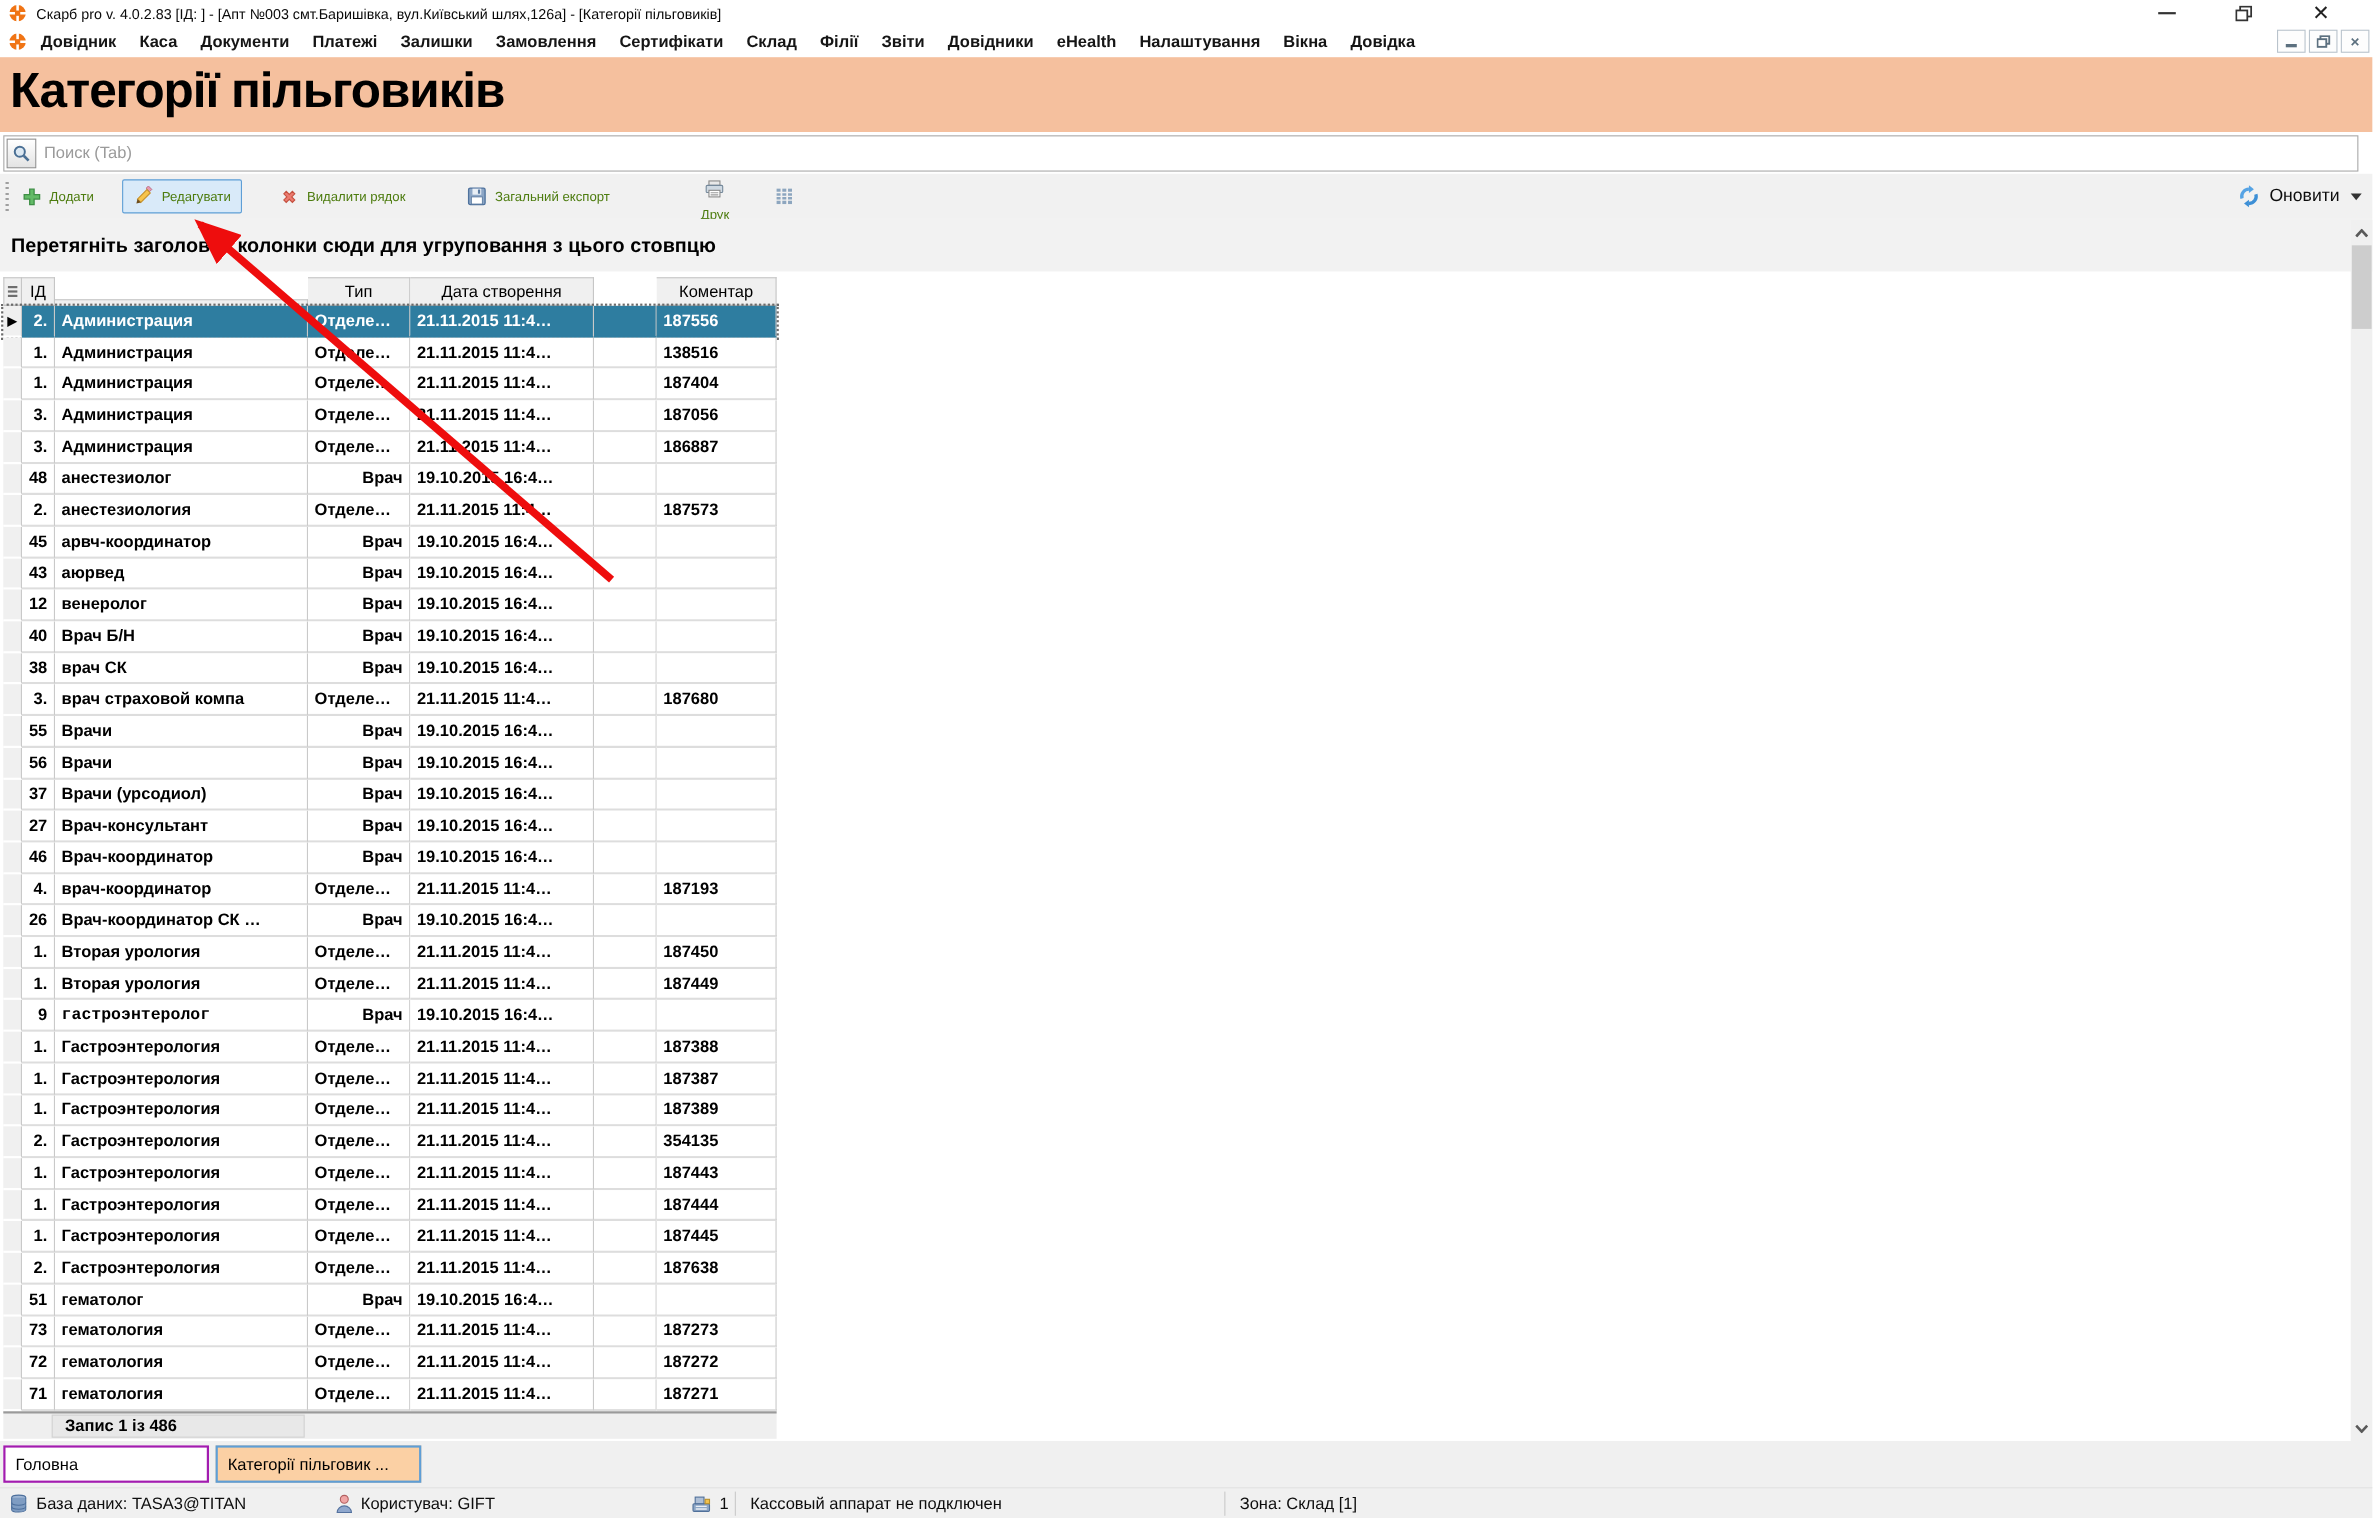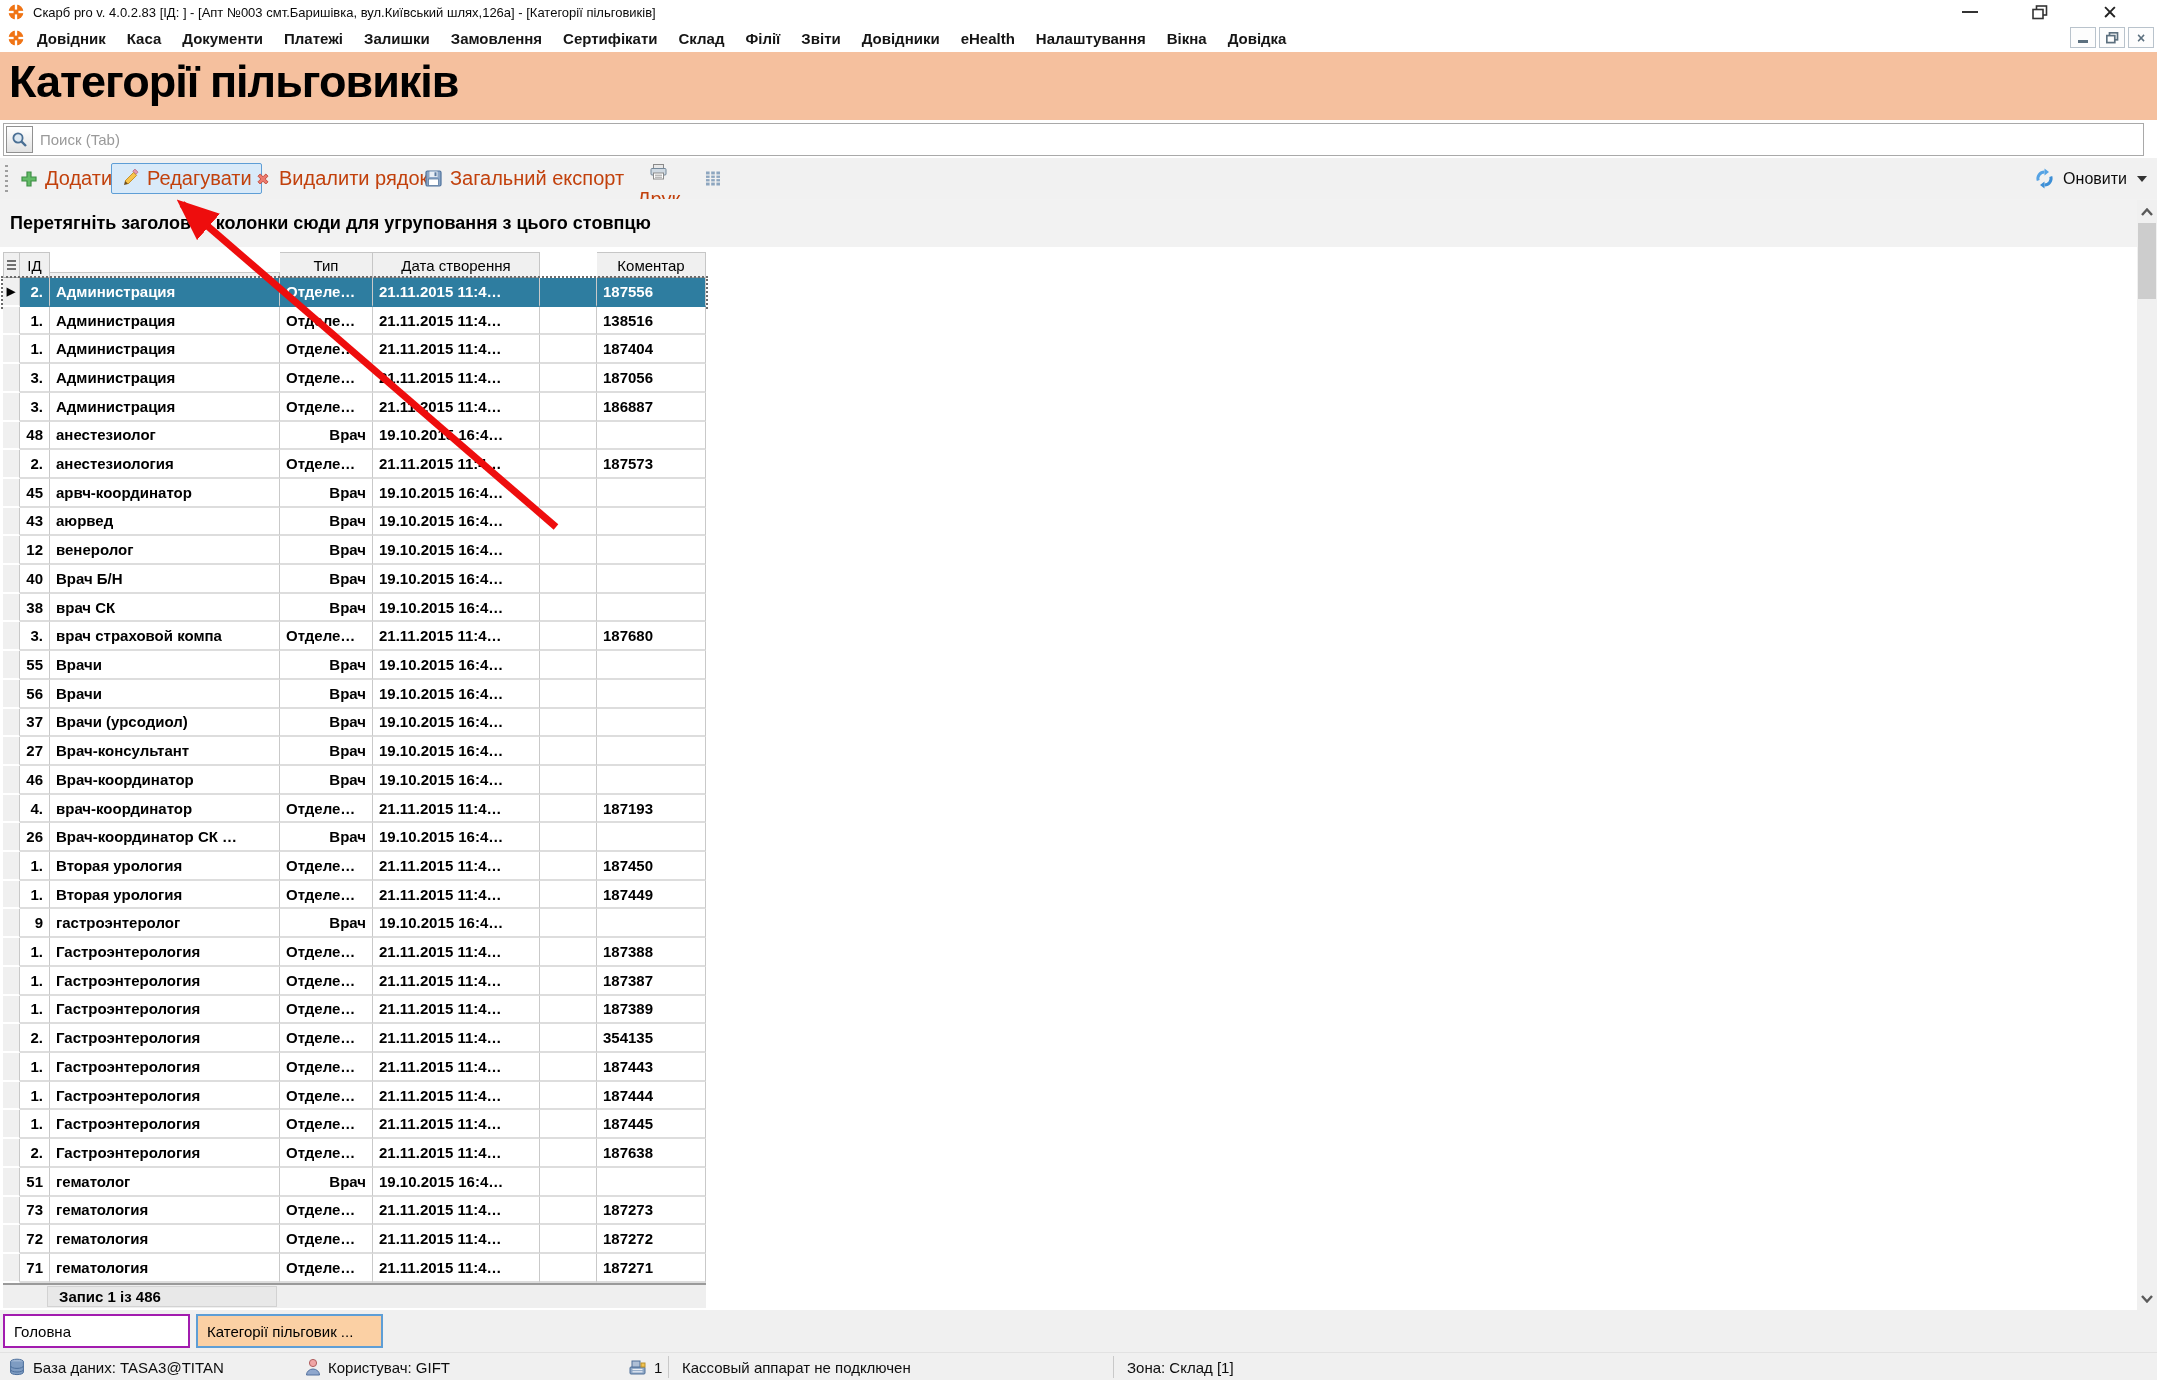--- a/index.html
+++ b/index.html
@@ -30,21 +30,21 @@
 
   
   .searchbar { position:absolute; left:3px; top:123px; width:2141px; height:33px; background:#fff; border:1px solid #a9a9a9; display:flex; align-items:center; }
   .search-btn { width:27px; height:27px; margin-left:2px; border:1px solid #919191; background:linear-gradient(#ffffff,#e3e3e3); display:flex; align-items:center; justify-content:center; }
   .search-placeholder { margin-left:7px; font-size:15px; color:#9a9a9a; }
 
   
   .toolbar { position:absolute; left:0; top:158px; width:2157px; height:41px; background:#f1f1f1; }
   .tb-grip { position:absolute; left:5px; top:7px; width:3px; height:27px;
              background-image:repeating-linear-gradient(#9f9f9f 0 2px, transparent 2px 5px); }
-  .tb-item { position:absolute; top:5px; height:31px; display:flex; align-items:center; gap:7px; font-size:20px; color:#c2410c; white-space:nowrap; }
+  .tb-item { position:absolute; top:5px; height:31px; display:flex; align-items:center; gap:7px; font-size:12px; color:#4d7c0f; white-space:nowrap; }
   .tb-item svg { flex:0 0 auto; }
   .tb-edit { background:#d9eaf9; border:1px solid #5e9ed6; border-radius:2px; padding:0 9px; }
   .tb-refresh { position:absolute; right:30px; top:5px; height:31px; display:flex; align-items:center; gap:8px; font-size:16px; color:#0d0d0d; }
   .tb-caret { position:absolute; right:10px; top:18px; width:0; height:0; border-left:5px solid transparent; border-right:5px solid transparent; border-top:6px solid #333; }
 
   
   .groupbar { position:absolute; left:0; top:199px; width:2157px; height:48px; background:#f2f2f2; display:flex; align-items:center; }
   .groupbar span { margin-left:10px; font-size:18px; font-weight:bold; color:#000; }
 
   
@@ -467,21 +467,21 @@
           <div class="gcell c-id" style="width: 30px;">1.</div>
           <div class="gcell c-name" style="width: 230px;">Вторая урология</div>
           <div class="gcell c-type" style="width: 93px;">Отделе…</div>
           <div class="gcell c-date" style="width: 167px;">21.11.2015 11:4…</div>
           <div class="gcell c-author" style="width: 57px;"></div>
           <div class="gcell c-comment" style="width: 109px;">187449</div>
         </div>
         <div class="grow">
           <div class="gcell ind" style="width: 17px;"></div>
           <div class="gcell c-id" style="width: 30px;">9</div>
-          <div class="gcell c-name" style="width: 230px;">гастроэнтеролог</div>
+          <div class="gcell c-name" style="width: 230px; font-family: Liberation Mono, monospace;">гастроэнтеролог</div>
           <div class="gcell c-type ra" style="width: 93px;">Врач</div>
           <div class="gcell c-date" style="width: 167px;">19.10.2015 16:4…</div>
           <div class="gcell c-author" style="width: 57px;"></div>
           <div class="gcell c-comment" style="width: 109px;"></div>
         </div>
         <div class="grow">
           <div class="gcell ind" style="width: 17px;"></div>
           <div class="gcell c-id" style="width: 30px;">1.</div>
           <div class="gcell c-name" style="width: 230px;">Гастроэнтерология</div>
           <div class="gcell c-type" style="width: 93px;">Отделе…</div>

